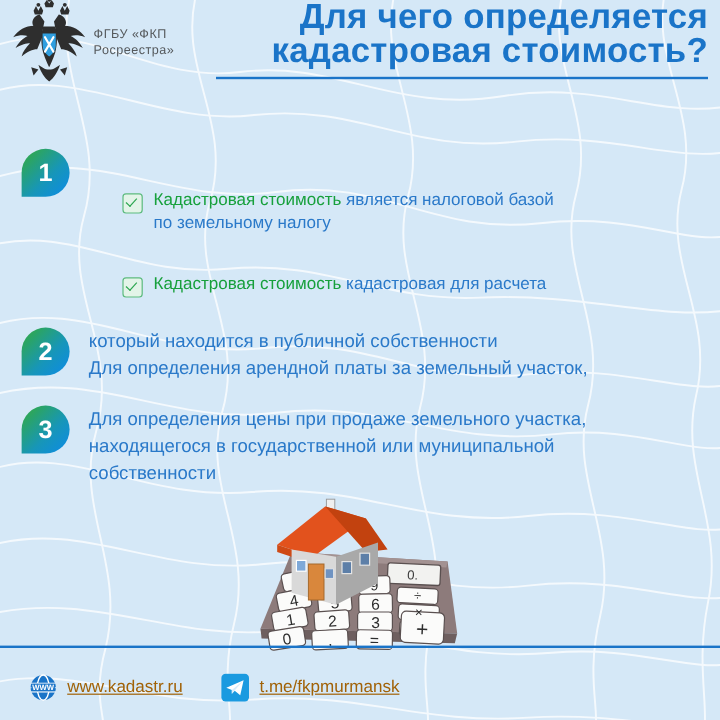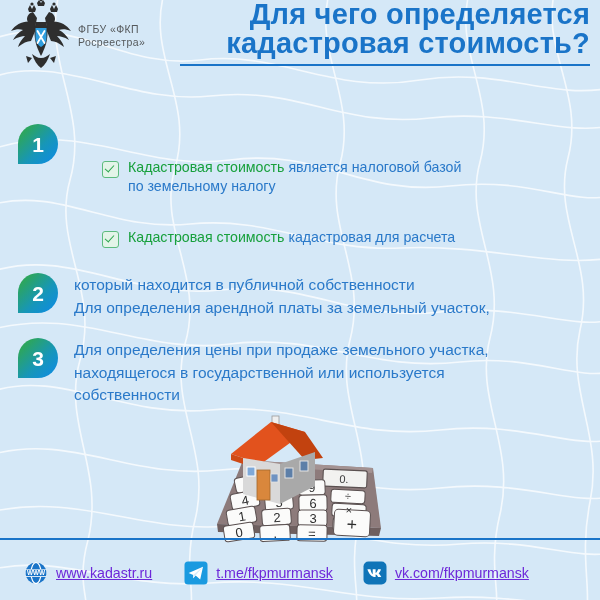--- a/index.html
+++ b/index.html
@@ -184,21 +184,21 @@
     top: 546px;
     width: 600px;
     height: 54px;
     z-index: 3;
     display: flex;
     align-items: center;
   }
   .flink {
     display: flex;
     align-items: center;
-    color: #6d28d9;
+    color: #a16207;
     font-size: 14.2px;
     white-space: nowrap;
   }
   .flink .ficon {
     width: 24px;
     height: 24px;
     flex: none;
     margin-right: 8px;
   }
   .f1 { margin-left: 24px; }
@@ -297,21 +297,21 @@
       <div class="item-body">
         <div class="item-title multiline">который находится в публичной собственности</div>
         <div class="item-title multiline">Для определения арендной платы за земельный участок,</div>
       </div>
     </div>
 
     <div class="item">
       <div class="badge">3</div>
       <div class="item-body">
         <div class="item-title multiline">Для определения цены при продаже земельного участка,</div>
-        <div class="item-title multiline">находящегося в государственной или используется</div>
+        <div class="item-title multiline">находящегося в государственной или муниципальной</div>
         <div class="item-title multiline">собственности</div>
       </div>
     </div>
 
   </div>
 
   <svg class="illustration" viewBox="0 0 185 135">
 
     <g>
       <path d="M12 112 L38 48 L168 56 L176 116 Z" fill="#8d7b7b"></path>
@@ -417,23 +417,16 @@
 
     <a class="flink f2" href="#">
       <svg class="ficon" viewBox="0 0 24 24">
         <rect x="0.5" y="0.5" width="23" height="23" rx="3.5" fill="#1a9ae0"></rect>
         <path d="M4.6 12.1 L19 5.8 L16.2 18.4 L11.6 14.6 L9.2 17.2 L9.2 13.9 Z" fill="#ffffff"></path>
         <path d="M9.2 13.9 L19 5.8 L9.2 17.2 Z" fill="#d8ecfa"></path>
       </svg>
       <span>t.me/fkpmurmansk</span>
     </a>
 
-    <a class="flink f3" href="#">
-      <svg class="ficon" viewBox="0 0 24 24">
-        <rect x="0.5" y="0.5" width="23" height="23" rx="5" fill="#0f74b8"></rect>
-        <path d="M4.4 8.3 h3.1 c0.3 2.2 1.3 4.2 2.2 4.9 V8.3 h2.9 v3.6 c1 -0.3 2 -1.9 2.4 -3.6 h2.9 c-0.4 2 -1.5 3.5 -2.3 4.2 c0.8 0.6 2.1 1.9 2.7 3.6 h-3.2 c-0.5 -1.4 -1.5 -2.4 -2.5 -2.6 v2.6 h-0.4 c-3.2 0 -6.3 -2.7 -7.8 -7.8z" fill="#ffffff"></path>
-      </svg>
-      <span>vk.com/fkpmurmansk</span>
-    </a>
 
   </div>
 
 </div>
 
 </body></html>

